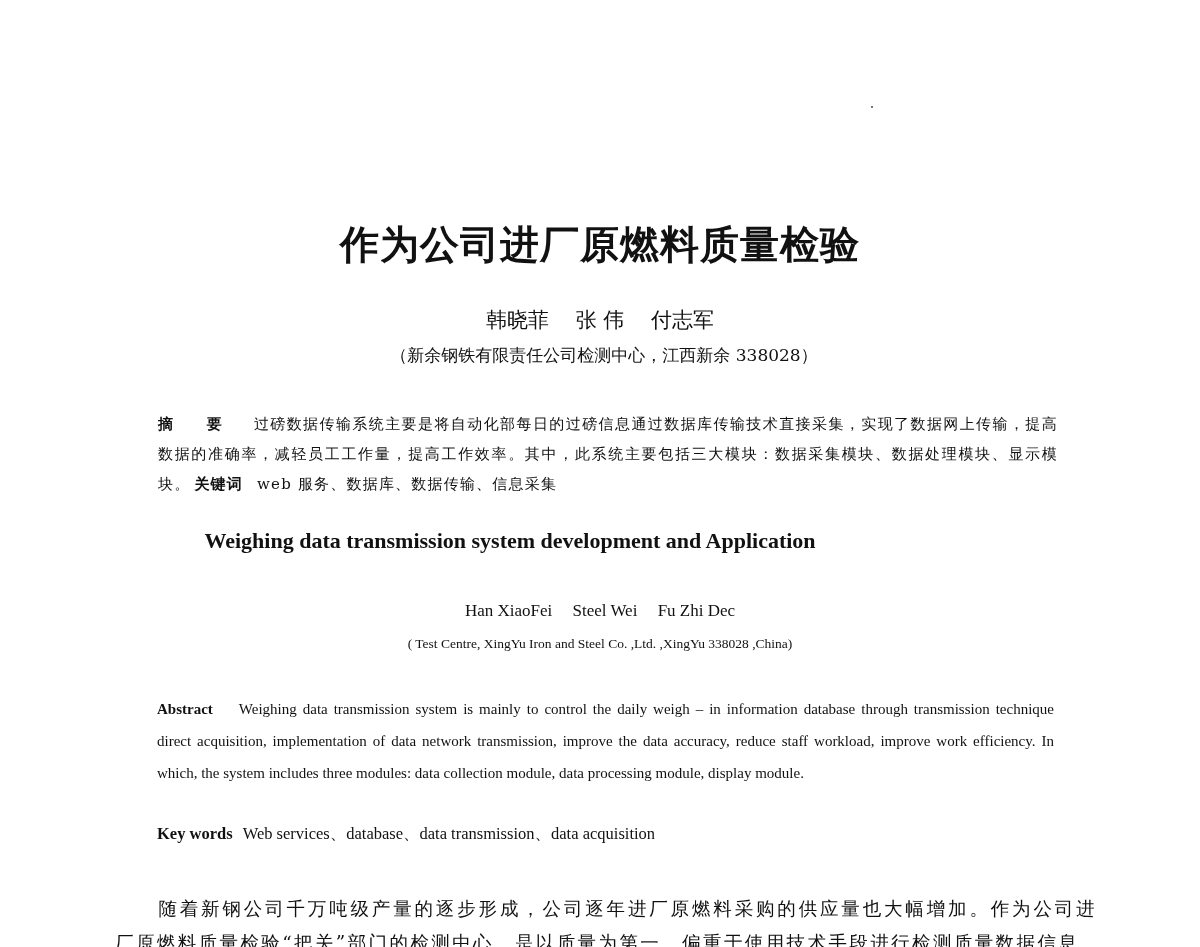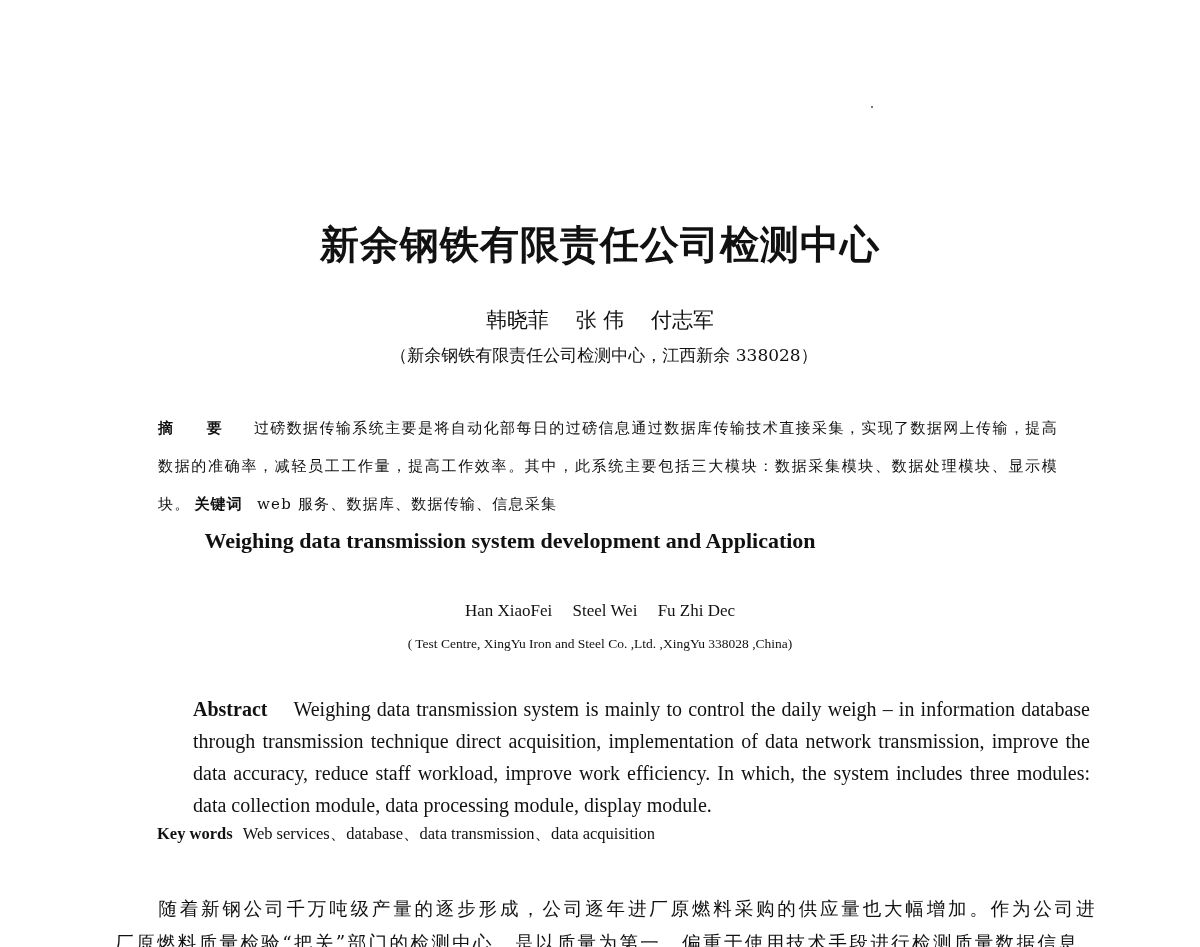--- a/index.html
+++ b/index.html
@@ -6,40 +6,40 @@
   body { width: 1200px; height: 947px; overflow: hidden; position: relative; color: #111; }
   .serif { font-family: "DejaVu Serif", "Liberation Serif", serif; }
   .tnr { font-family: "Liberation Serif", "DejaVu Serif", serif; }
   .sans { font-family: "DejaVu Sans", "Liberation Sans", sans-serif; }
   .abs { position: absolute; }
   .speck { left: 871px; top: 106px; width: 2px; height: 2px; background: #777; }
   .title-zh { left: 0; width: 1200px; top: 218px; text-align: center; font-size: 39px; font-weight: bold; letter-spacing: 1px; }
   .authors-zh { left: 0; width: 1200px; top: 306px; text-align: center; font-size: 21px; word-spacing: 0; }
   .authors-zh span { margin: 0 10px; }
   .affil-zh { left: 4px; width: 1200px; top: 344px; text-align: center; font-size: 17px; }
-  .abs-zh { left: 158px; width: 900px; top: 409px; font-size: 15px; line-height: 38px; text-align: justify; letter-spacing: 1.2px; }
+  .abs-zh { left: 158px; width: 900px; top: 409px; font-size: 15px; line-height: 30px; text-align: justify; letter-spacing: 1.2px; }
   .abs-zh .lbl { font-weight: bold; margin-right: 18px; letter-spacing: 14px; }
   .abs-zh .kw { font-weight: bold; margin: 0 14px 0 4px; }
   .title-en { left: 0; width: 1020px; top: 528px; text-align: center; font-size: 22px; font-weight: bold; }
   .authors-en { left: 0; width: 1200px; top: 601px; text-align: center; font-size: 17px; }
   .authors-en span { margin: 0 8px; }
   .affil-en { left: 0; width: 1200px; top: 636px; text-align: center; font-size: 13.5px; }
-  .abs-en { left: 157px; width: 897px; top: 693px; font-size: 20px; line-height: 32px; text-align: justify; margin-left: 36px; }
+  .abs-en { left: 157px; width: 897px; top: 693px; font-size: 15px; line-height: 32px; text-align: justify; }
   .abs-en .lbl { font-weight: bold; margin-right: 26px; }
   .kw-en { left: 157px; top: 823px; font-size: 16.5px; }
   .kw-en .lbl { font-weight: bold; margin-right: 10px; }
   .body-zh { left: 115px; width: 982px; top: 892px; font-size: 18.5px; line-height: 34px; letter-spacing: 2.4px; text-align: justify; }
   .body-zh .indent { display: inline-block; width: 43px; }
 </style>
 </head>
 <body>
 
 <div class="abs speck"></div>
 
-<div class="abs title-zh sans">新余钢铁有限责任公司检测中心</div>
+<div class="abs title-zh sans">作为公司进厂原燃料质量检验</div>
 
 <div class="abs authors-zh serif">
   <span>韩晓菲</span>
   <span>张 伟</span>
   <span>付志军</span>
 </div>
 
 <div class="abs affil-zh serif">（新余钢铁有限责任公司检测中心，江西新余 338028）</div>
 
 <div class="abs abs-zh serif">

